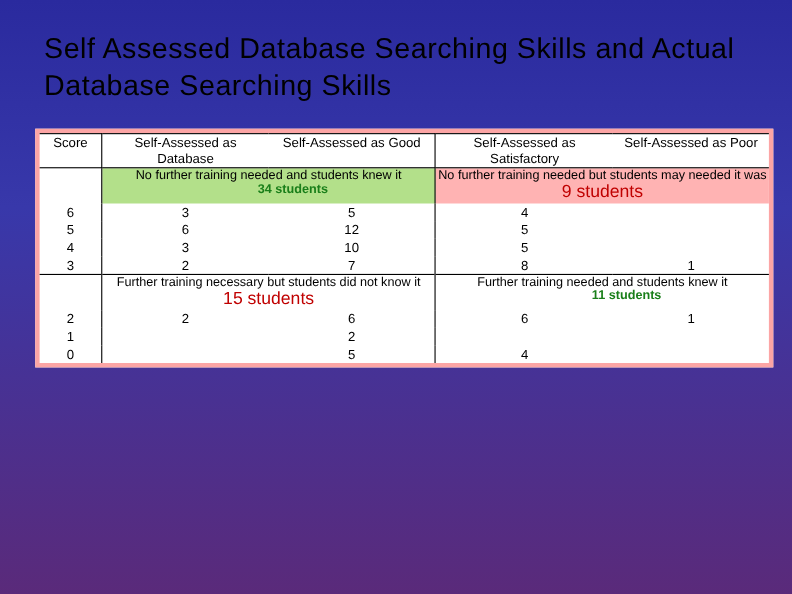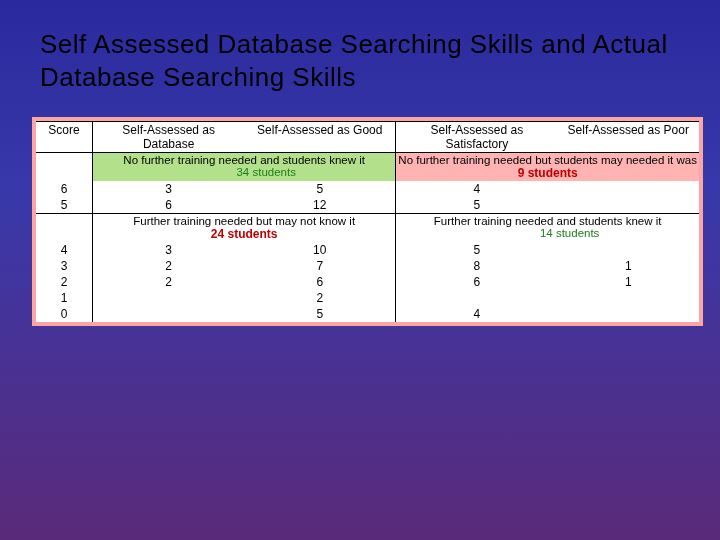--- a/index.html
+++ b/index.html
@@ -30,22 +30,22 @@
   td, th { padding: 1px 4px; vertical-align: top; font-weight: normal; }
   .hdr td, .hdr th { border-top: 1px solid #000; border-bottom: 1px solid #000; }
   .brd-r { border-right: 1px solid #000; }
   .brd-top td { border-top: 1px solid #000; }
   .score-col { width: 56px; text-align: center; }
   .c { text-align: center; }
   .band { padding: 1px 0; }
   .band-green { background: #b3e08a; }
   .band-red { background: #ffb3b3; }
   .msg { font-size: 11.5px; }
-  .count-green { color: #1a7f1a; font-weight: normal; font-size: 11.5px; padding-left: 44px; }
-  .count-red  { color: #c00000; font-weight: bold; font-size: 12px; }
+  .count-green { color: #1a7f1a; font-weight: bold; font-size: 11.5px; padding-left: 44px; }
+  .count-red  { color: #c00000; font-weight: normal; font-size: 16px; }
 </style>
 </head>
 <body>
 
 <div class="title">Self Assessed Database Searching Skills and Actual Database Searching Skills</div>
 
 <div class="panel">
 <table>
   <colgroup>
     <col style="width:56px">
@@ -84,47 +84,47 @@
     <td class="c"></td>
   </tr>
   <tr>
     <td class="score-col brd-r">5</td>
     <td class="c">6</td>
     <td class="c brd-r">12</td>
     <td class="c">5</td>
     <td class="c"></td>
   </tr>
 
-  <tr class="brd-top">
-    <td class="brd-r"></td>
-    <td colspan="2" class="band brd-r c">
-      <div class="msg">Further training needed but may not know it</div>
-      <div class="count-red">24 students</div>
-    </td>
-    <td colspan="2" class="band c">
-      <div class="msg">Further training needed and students knew it</div>
-      <div class="count-green">14 students</div>
-    </td>
-  </tr>
 
   <tr>
     <td class="score-col brd-r">4</td>
     <td class="c">3</td>
     <td class="c brd-r">10</td>
     <td class="c">5</td>
     <td class="c"></td>
   </tr>
   <tr>
     <td class="score-col brd-r">3</td>
     <td class="c">2</td>
     <td class="c brd-r">7</td>
     <td class="c">8</td>
     <td class="c">1</td>
   </tr>
 
+  <tr class="brd-top">
+    <td class="brd-r"></td>
+    <td colspan="2" class="band brd-r c">
+      <div class="msg">Further training necessary but students did not know it</div>
+      <div class="count-red">15 students</div>
+    </td>
+    <td colspan="2" class="band c">
+      <div class="msg">Further training needed and students knew it</div>
+      <div class="count-green">11 students</div>
+    </td>
+  </tr>
 
   <tr>
     <td class="score-col brd-r">2</td>
     <td class="c">2</td>
     <td class="c brd-r">6</td>
     <td class="c">6</td>
     <td class="c">1</td>
   </tr>
   <tr>
     <td class="score-col brd-r">1</td>

